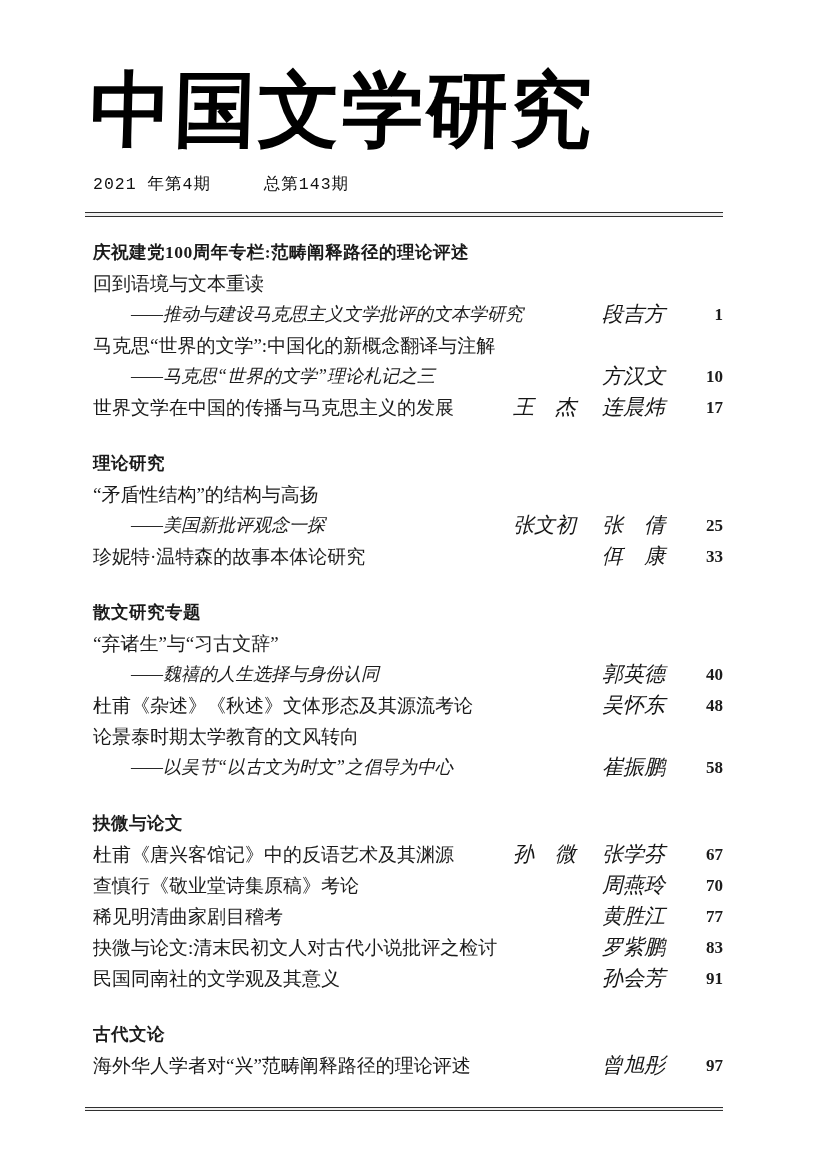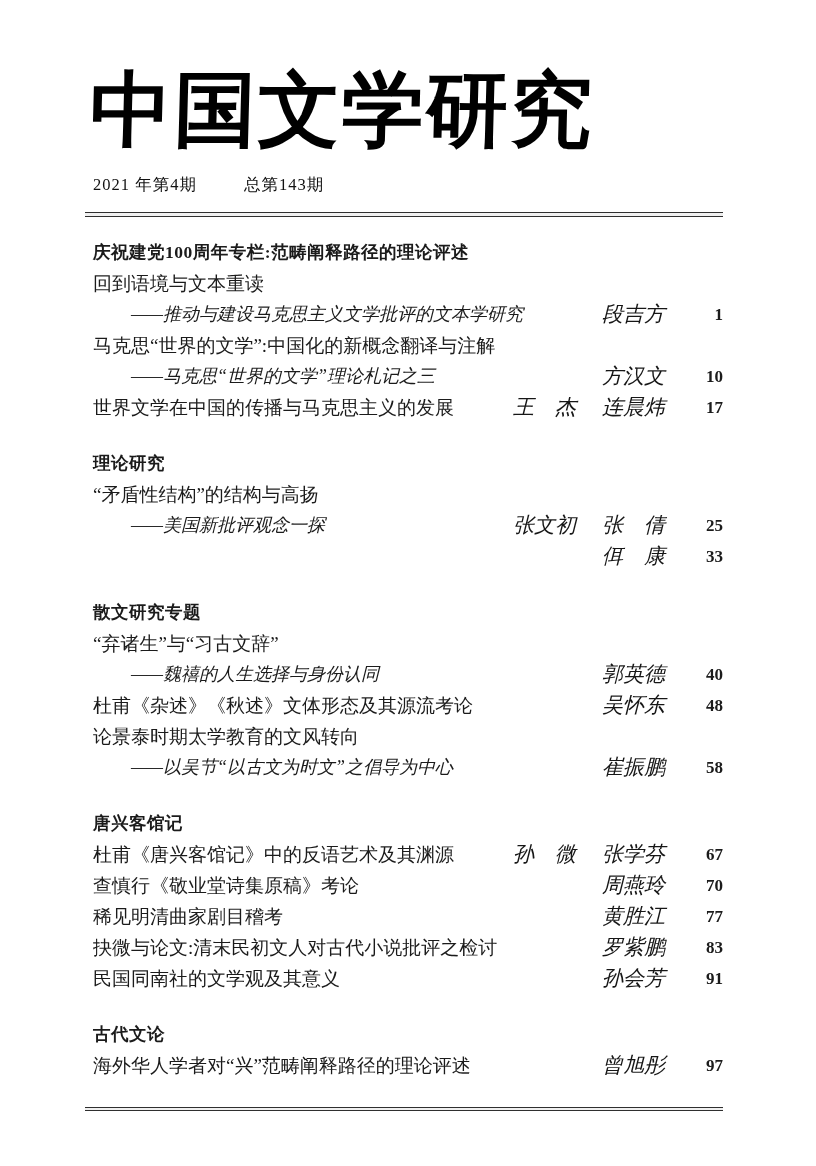--- a/index.html
+++ b/index.html
@@ -17,21 +17,21 @@
     font-size: 82px;
     line-height: 1.15;
     font-weight: 800;
     letter-spacing: 2px;
     color: #000;
     transform: skewX(-1.5deg);
     white-space: nowrap;
   }
   .issue-line {
     margin: 16px 0 0 93px;
-    font-family: Liberation Serif, serif;
+    font-family: Liberation Mono, monospace;
     font-size: 16.5px;
     line-height: 22px;
     letter-spacing: 1px;
     color: #111;
     white-space: nowrap;
   }
   .issue-line .volume { margin-left: 42px; }
   .rule {
     margin-left: 85px;
     width: 638px;
@@ -144,20 +144,21 @@
       <div class="row">
         <span class="subtitle">——美国新批评观念一探</span>
         <span class="fill"></span>
         <span class="authors">
           <span>张文初</span>
           <span>张　倩</span>
         </span>
         <span class="page-num">25</span>
       </div>
       <div class="row">
+        <span class="title">珍妮特·温特森的故事本体论研究</span>
         <span class="fill"></span>
         <span class="authors">
           <span>佴　康</span>
         </span>
         <span class="page-num">33</span>
       </div>
     </div>
 
     <div class="section">
       <div class="heading">散文研究专题</div>
@@ -187,21 +188,21 @@
         <span class="subtitle">——以吴节“以古文为时文”之倡导为中心</span>
         <span class="fill"></span>
         <span class="authors">
           <span>崔振鹏</span>
         </span>
         <span class="page-num">58</span>
       </div>
     </div>
 
     <div class="section">
-      <div class="heading">唐兴客馆记</div>
+      <div class="heading">抉微与论文</div>
       <div class="row">
         <span class="title">杜甫《唐兴客馆记》中的反语艺术及其渊源</span>
         <span class="fill"></span>
         <span class="authors">
           <span>孙　微</span>
           <span>张学芬</span>
         </span>
         <span class="page-num">67</span>
       </div>
       <div class="row">

